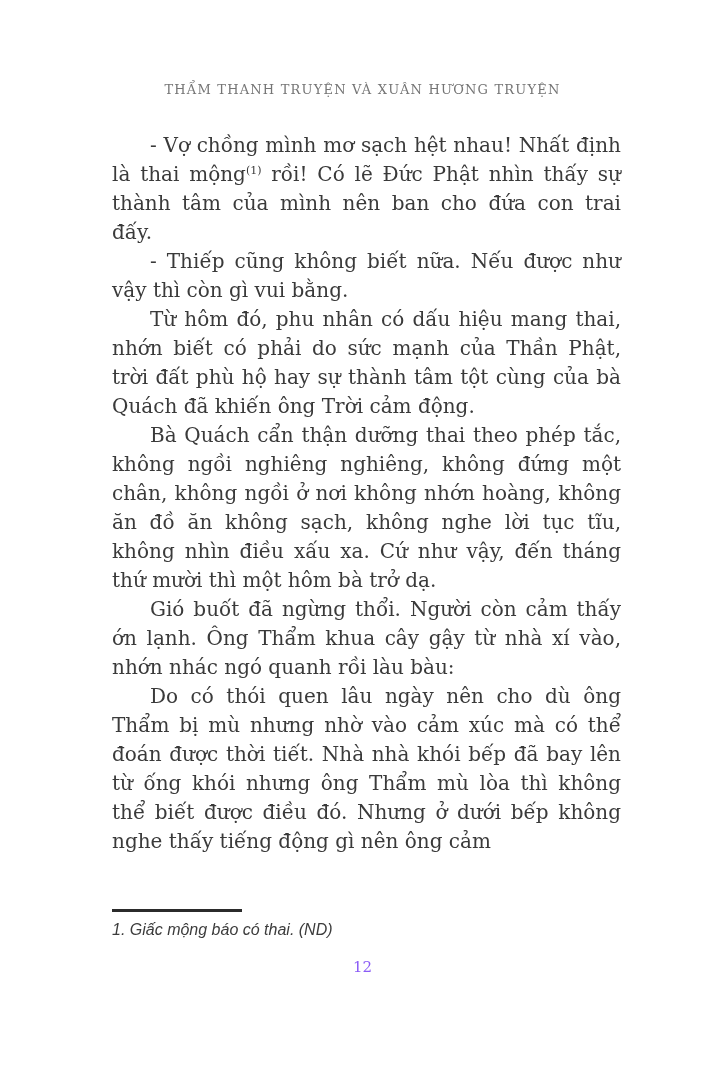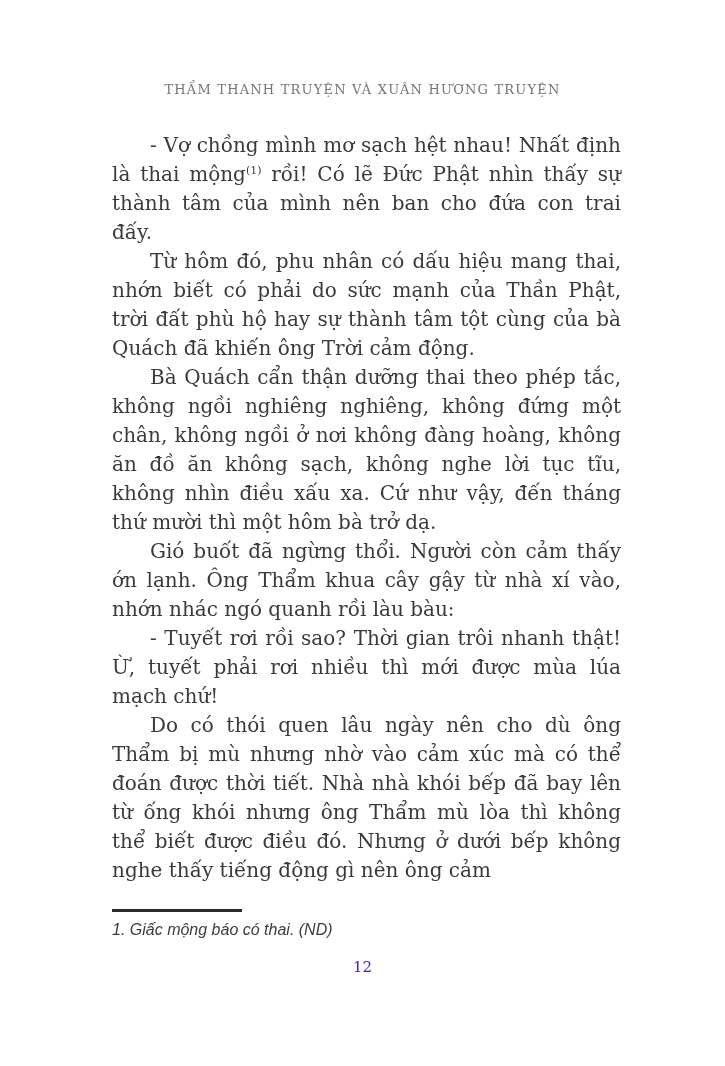--- a/index.html
+++ b/index.html
@@ -66,41 +66,41 @@
     font-style: italic;
   }
   .page-number {
     position: absolute;
     top: 958px;
     left: 0;
     width: 100%;
     text-align: center;
     font-family: "DejaVu Serif", serif;
     font-size: 15px;
-    color: #4c1d95;
+    color: #8b5cf6;
   }
 </style>
 </head>
 <body>
 
 <div class="page">
 
   <div class="running-header">THẨM THANH TRUYỆN VÀ XUÂN HƯƠNG TRUYỆN</div>
 
   <div class="body-text">
     <p><span>- Vợ chồng mình mơ sạch hệt nhau! Nhất định là thai mộng</span><sup>(1)</sup><span> rồi! Có lẽ Đức Phật nhìn thấy sự thành tâm của mình nên ban cho đứa con trai đấy.</span></p>
 
+    <p>- Thiếp cũng không biết nữa. Nếu được như vậy thì còn gì vui bằng.</p>
 
     <p>Từ hôm đó, phu nhân có dấu hiệu mang thai, nhớn biết có phải do sức mạnh của Thần Phật, trời đất phù hộ hay sự thành tâm tột cùng của bà Quách đã khiến ông Trời cảm động.</p>
 
-    <p>Bà Quách cẩn thận dưỡng thai theo phép tắc, không ngồi nghiêng nghiêng, không đứng một chân, không ngồi ở nơi không đàng hoàng, không ăn đồ ăn không sạch, không nghe lời tục tĩu, không nhìn điều xấu xa. Cứ như vậy, đến tháng thứ mười thì một hôm bà trở dạ.</p>
+    <p>Bà Quách cẩn thận dưỡng thai theo phép tắc, không ngồi nghiêng nghiêng, không đứng một chân, không ngồi ở nơi không nhớn hoàng, không ăn đồ ăn không sạch, không nghe lời tục tĩu, không nhìn điều xấu xa. Cứ như vậy, đến tháng thứ mười thì một hôm bà trở dạ.</p>
 
     <p>Gió buốt đã ngừng thổi. Người còn cảm thấy ớn lạnh. Ông Thẩm khua cây gậy từ nhà xí vào, nhớn nhác ngó quanh rồi làu bàu:</p>
 
-    <p>- Tuyết rơi rồi sao? Thời gian trôi nhanh thật! Ừ, tuyết phải rơi nhiều thì mới được mùa lúa mạch chứ!</p>
 
     <p>Do có thói quen lâu ngày nên cho dù ông Thẩm bị mù nhưng nhờ vào cảm xúc mà có thể đoán được thời tiết. Nhà nhà khói bếp đã bay lên từ ống khói nhưng ông Thẩm mù lòa thì không thể biết được điều đó. Nhưng ở dưới bếp không nghe thấy tiếng động gì nên ông cảm</p>
   </div>
 
   <div class="footnote-rule"></div>
 
   <div class="footnote">1. Giấc mộng báo có thai. (ND)</div>
 
   <div class="page-number">12</div>
 

